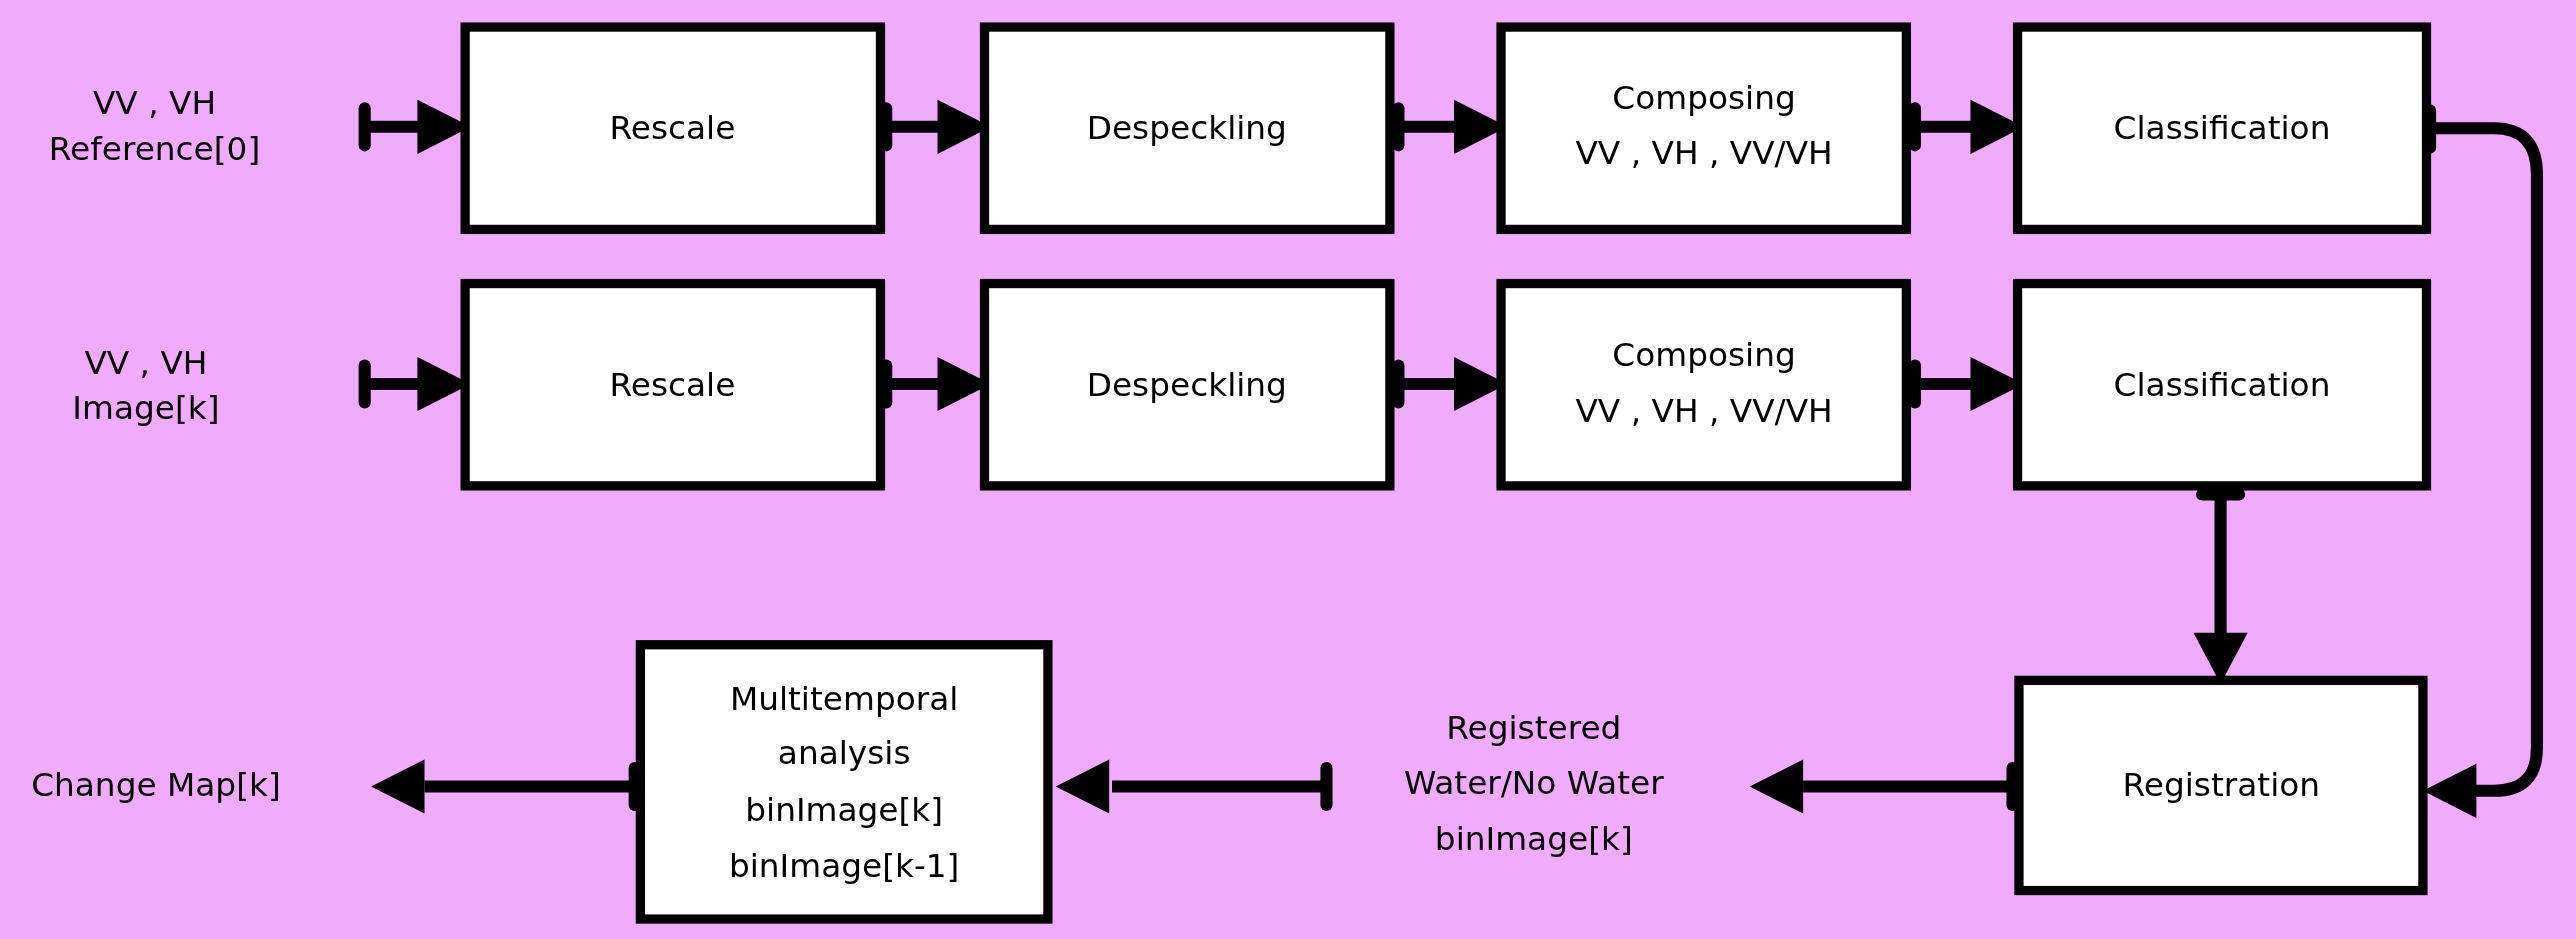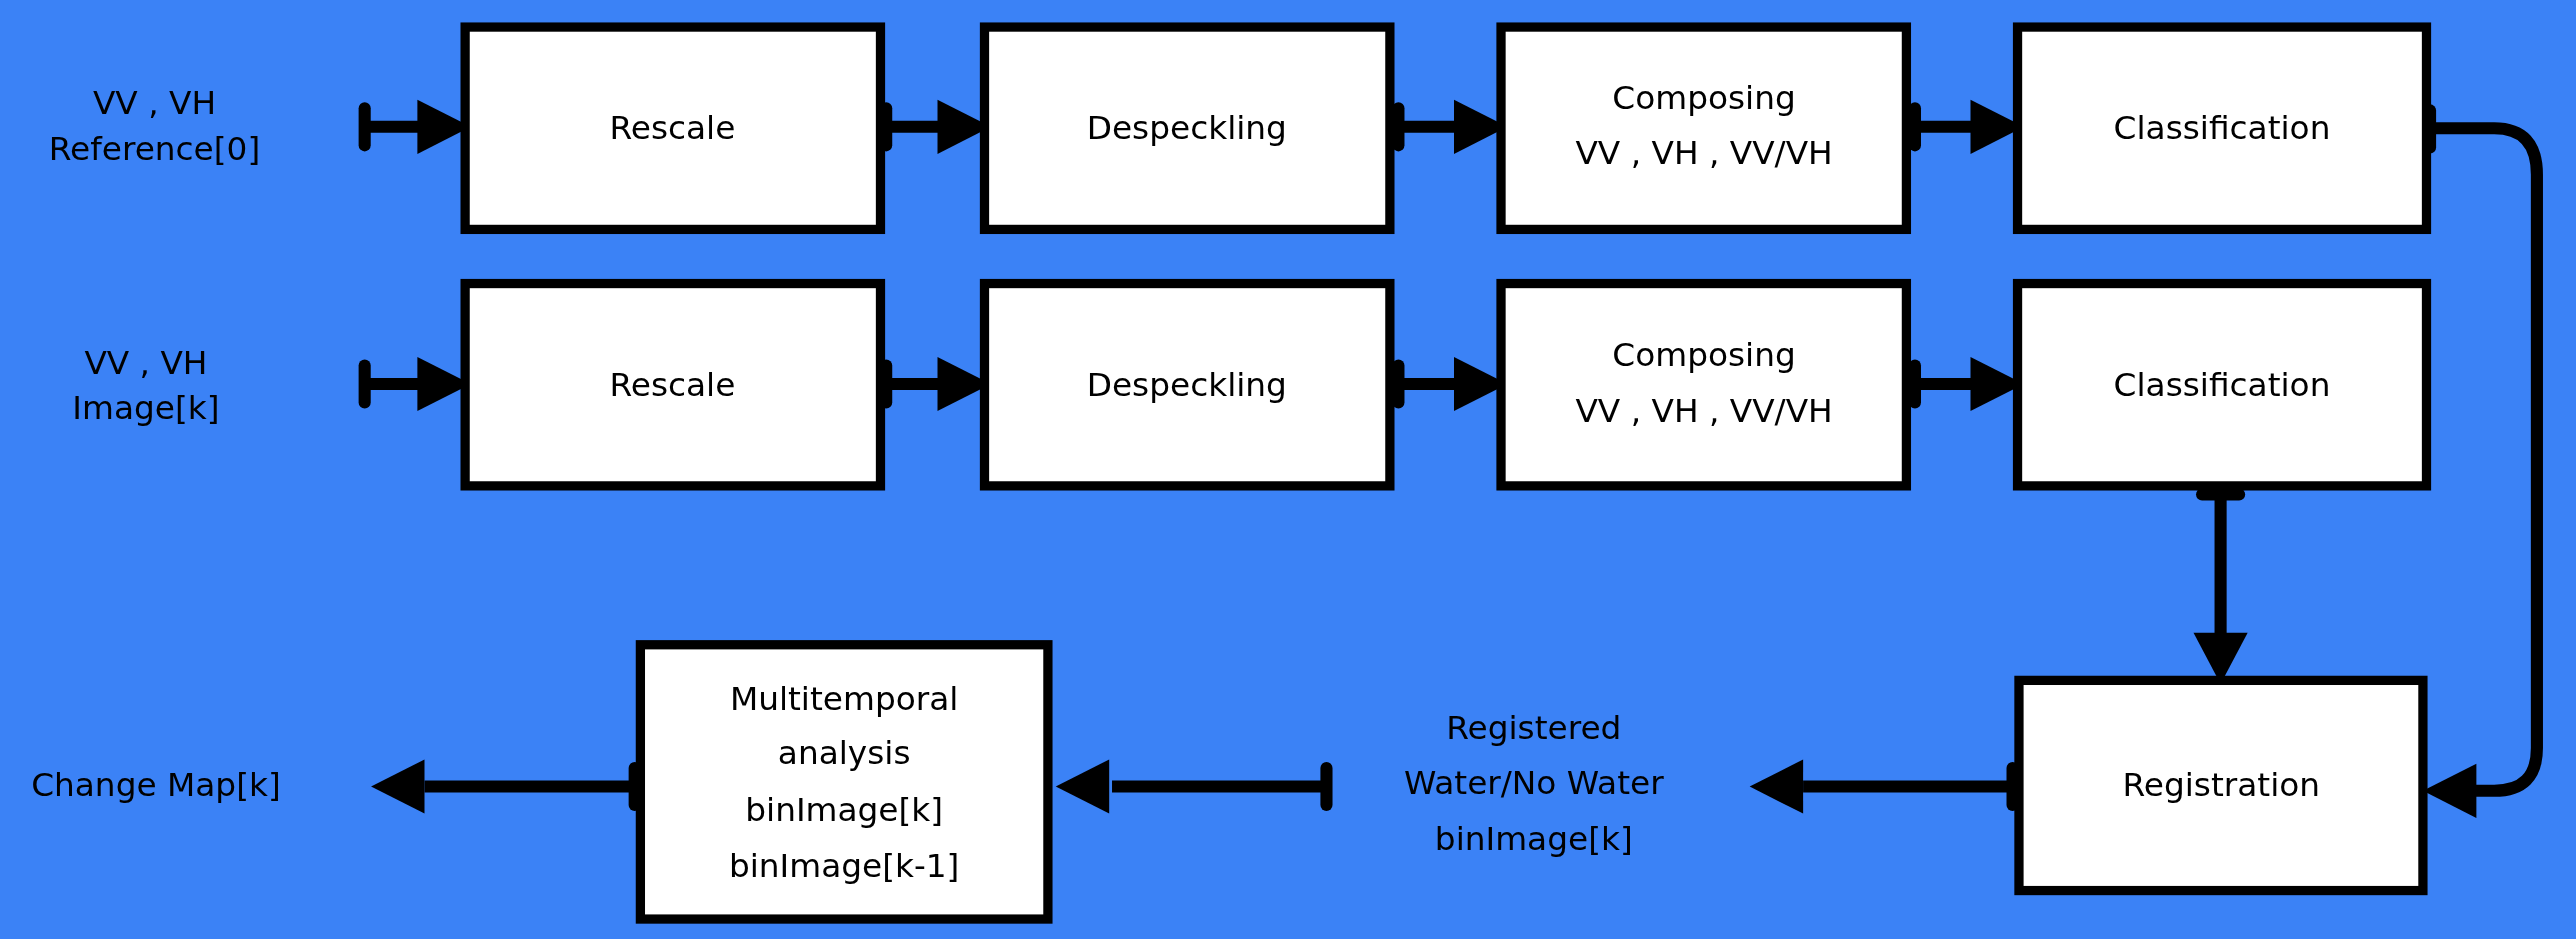--- a/index.html
+++ b/index.html
@@ -10,21 +10,21 @@
   body {
     width: 2576px;
     height: 939px;
     font-family: "DejaVu Sans", "Liberation Sans", sans-serif;
     overflow: hidden;
   }
   #diagram-root {
     position: relative;
     width: 2576px;
     height: 939px;
-    background: #3b82f6;
+    background: #f0abfc;
   }
   svg#flow {
     position: absolute;
     top: 0;
     left: 0;
     width: 2576px;
     height: 939px;
     display: block;
   }
   .proc-box {

